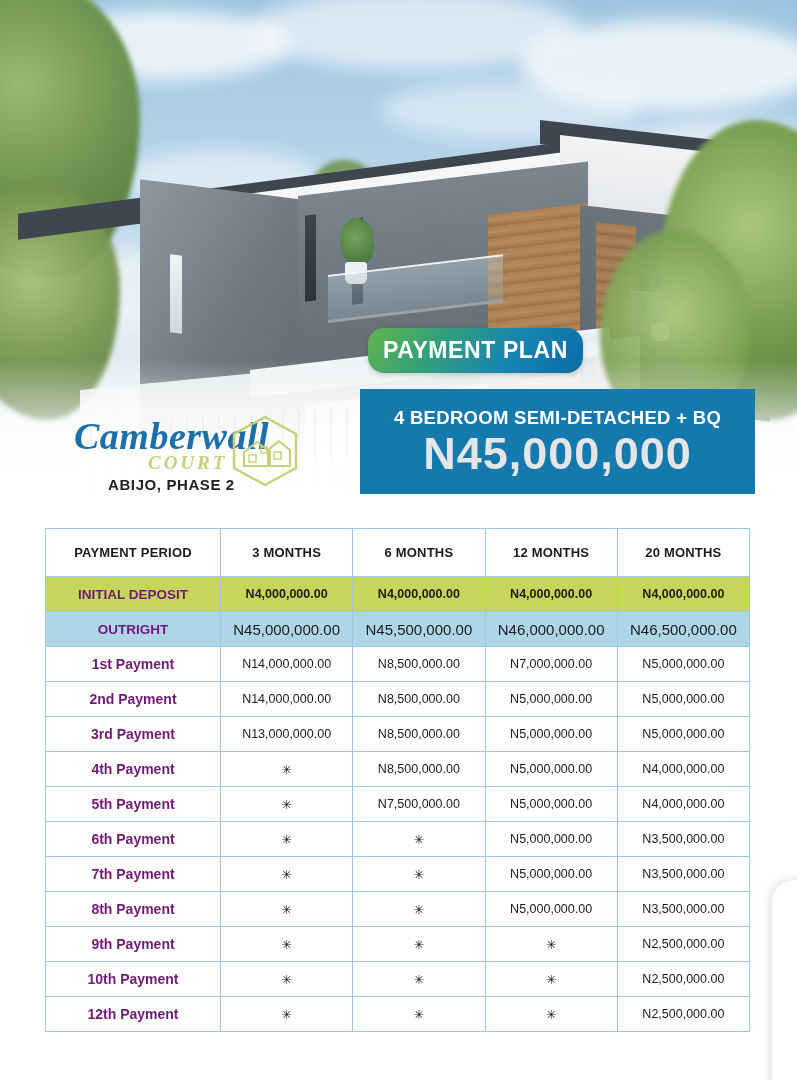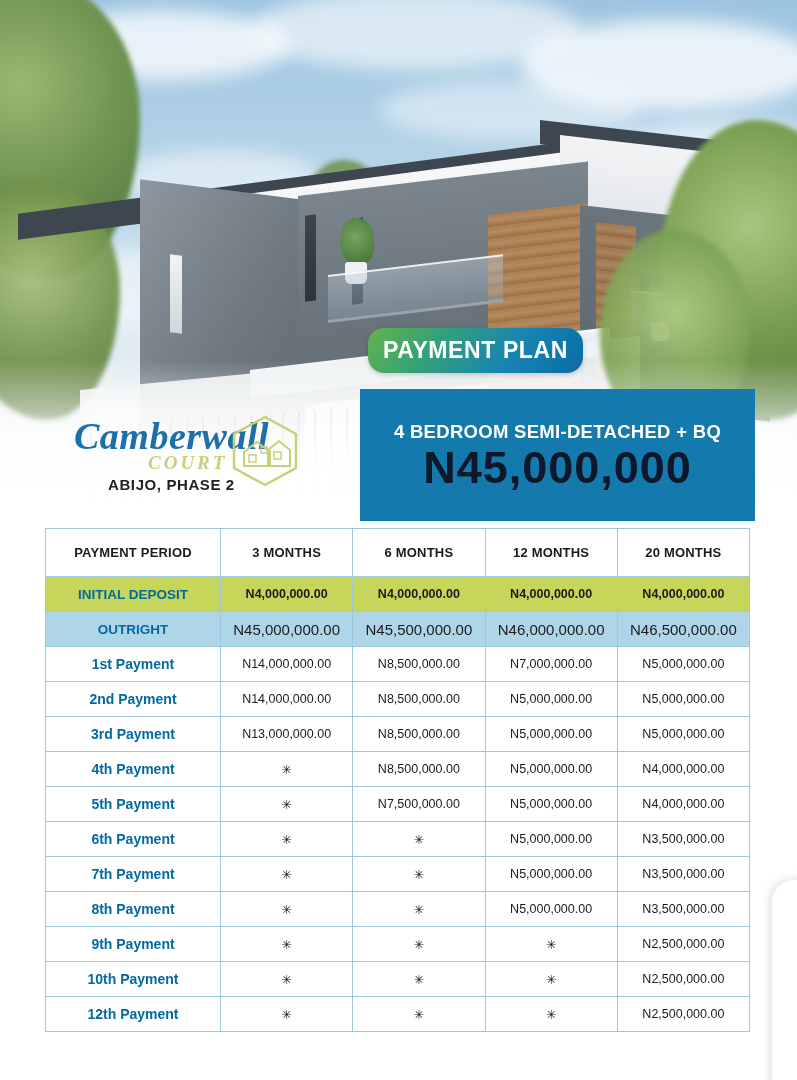--- a/index.html
+++ b/index.html
@@ -146,26 +146,26 @@
     border-radius: 16px;
     display:flex; align-items:center; justify-content:center;
     box-shadow: 0 2px 5px rgba(0,0,0,.18);
   }
   .plan-badge span {
     color:#ffffff; font-size:23px; font-weight:bold; letter-spacing:.6px;
   }
 
   
   .price-box {
-    position:absolute; left:360px; top:389px; width:395px; height:132px;
+    position:absolute; left:360px; top:389px; width:395px; height:105px;
     background:#1479ad; display:flex; flex-direction:column;
     align-items:center; justify-content:center; gap:2px;
   }
   .price-sub { color:#fff; font-size:18.5px; font-weight:bold; letter-spacing:.3px; white-space:nowrap; }
-  .price-main { color:#0f172a; font-size:45px; font-weight:bold; letter-spacing:1px; line-height:1; }
+  .price-main { color:#e5e5e5; font-size:45px; font-weight:bold; letter-spacing:1px; line-height:1; }
 
   
   .logo { position:absolute; left:44px; top:412px; width:270px; height:88px; }
   .logo-script {
     position:absolute; left:6px; top:2px;
     font-family:"Liberation Serif", serif; font-style:italic; font-weight:bold;
     font-size:38px; color:#1c6fa8; letter-spacing:.5px;margin-left:24px;
   }
   .logo-court {
     position:absolute; left:104px; top:40px;
@@ -180,21 +180,21 @@
 
   
   .tbl { position:absolute; left:45px; top:528px; width:705px; border-collapse:collapse; }
   .tbl td, .tbl th {
     border:1px solid #9ec8dd;
     height:35px; text-align:center; vertical-align:middle;
     font-size:12.5px; color:#1b1b1b; background:#fff;
   }
   .tbl th { font-size:13px; font-weight:bold; letter-spacing:.2px; height:48px; }
   .tbl .c-label { width:175px; font-weight:bold; }
-  .tbl td.c-label { font-size:14px; font-weight:bold; color:#0369a1; }
+  .tbl td.c-label { font-size:14px; font-weight:bold; color:#701a75; }
   .row-deposit td { background:#c6d65a; font-weight:bold; font-size:12.5px; }
   .row-deposit td.c-label { font-size:13.5px; }
   .row-outright td { background:#aed6e8; font-weight:normal; font-size:15px; }
   .row-outright td.c-label { font-size:13.5px; }
   .star { color:#2d7fb8; font-size:13px; }
 
   
   .corner-card {
     position:absolute; left:772px; top:880px; width:120px; height:220px;
     background:#ffffff; border-radius:22px 0 0 0;

